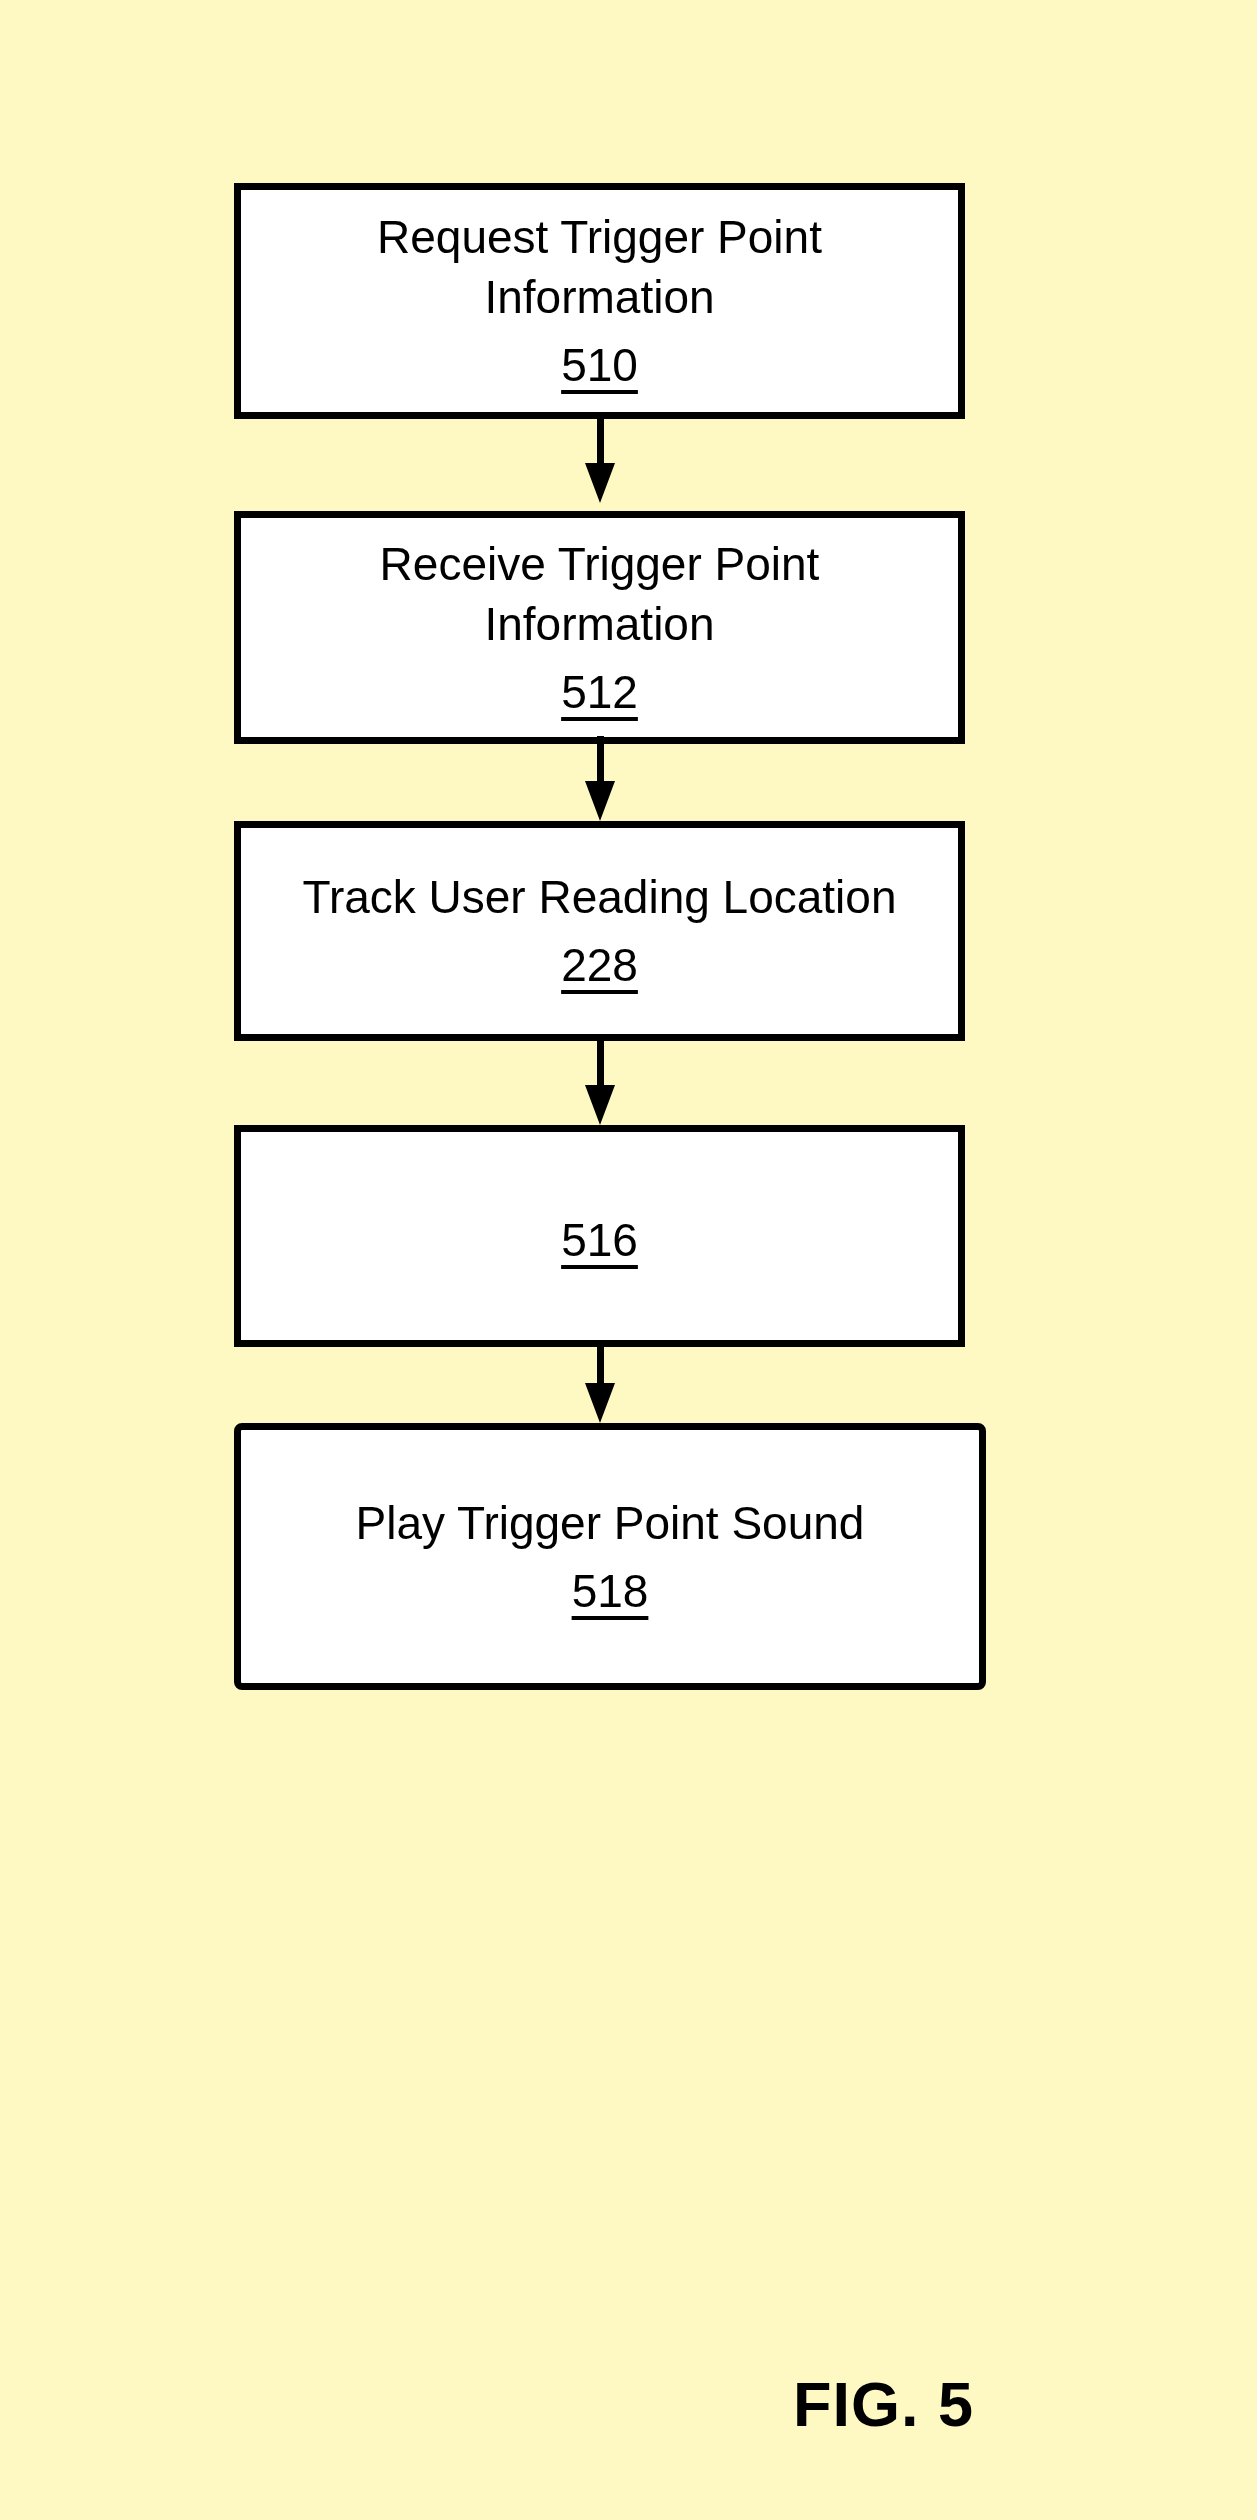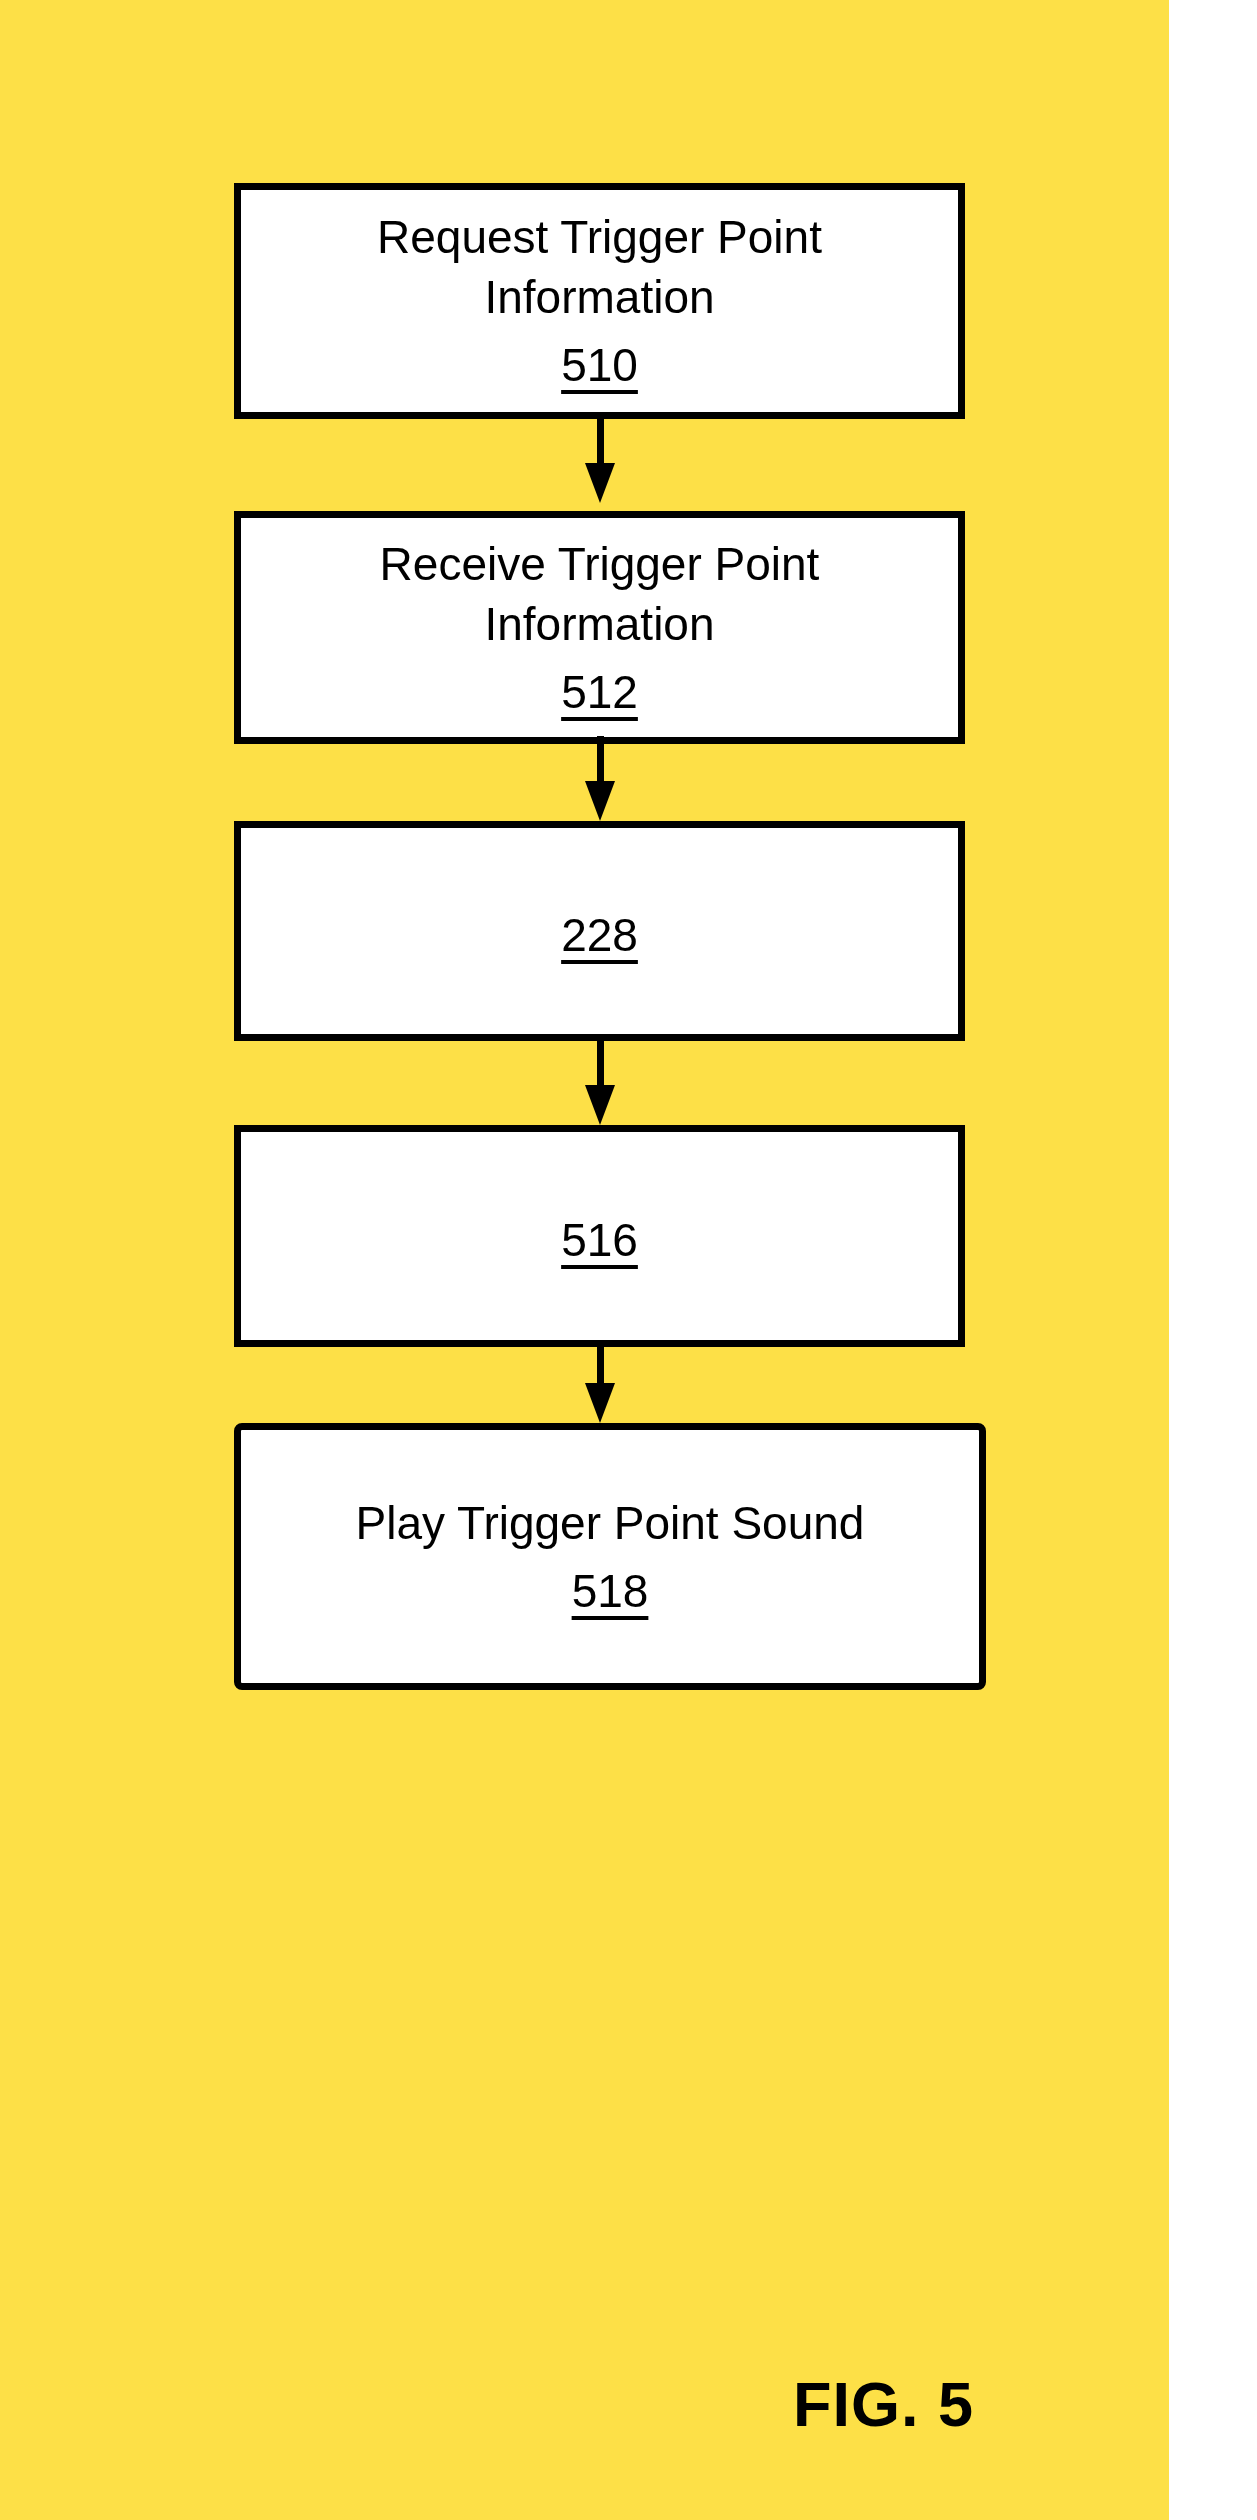--- a/index.html
+++ b/index.html
@@ -2,23 +2,23 @@
 <html><head>
 <meta charset="utf-8">
 <style>
   html, body {
     margin: 0;
     padding: 0;
     background: #ffffff;
   }
   .canvas {
     position: relative;
-    width: 1169px;
+    width: 1257px;
     height: 2520px;
-    background: #fde047;
+    background: #fef9c3;
     font-family: "Liberation Sans", sans-serif;
     color: #000000;
     overflow: hidden;
   }
   .flow-node {
     position: absolute;
     left: 234px;
     width: 731px;
     box-sizing: border-box;
     border: 7px solid #000000;
@@ -105,20 +105,21 @@
 Information</div>
     <div class="node-ref">512</div>
   </div>
 
   <div class="flow-arrow arrow-2">
     <div class="arrow-stem"></div>
     <div class="arrow-head"></div>
   </div>
 
   <div class="flow-node node-3">
+    <div class="node-text">Track User Reading Location</div>
     <div class="node-ref">228</div>
   </div>
 
   <div class="flow-arrow arrow-3">
     <div class="arrow-stem"></div>
     <div class="arrow-head"></div>
   </div>
 
   <div class="flow-node node-4">
     <div class="node-ref">516</div>

